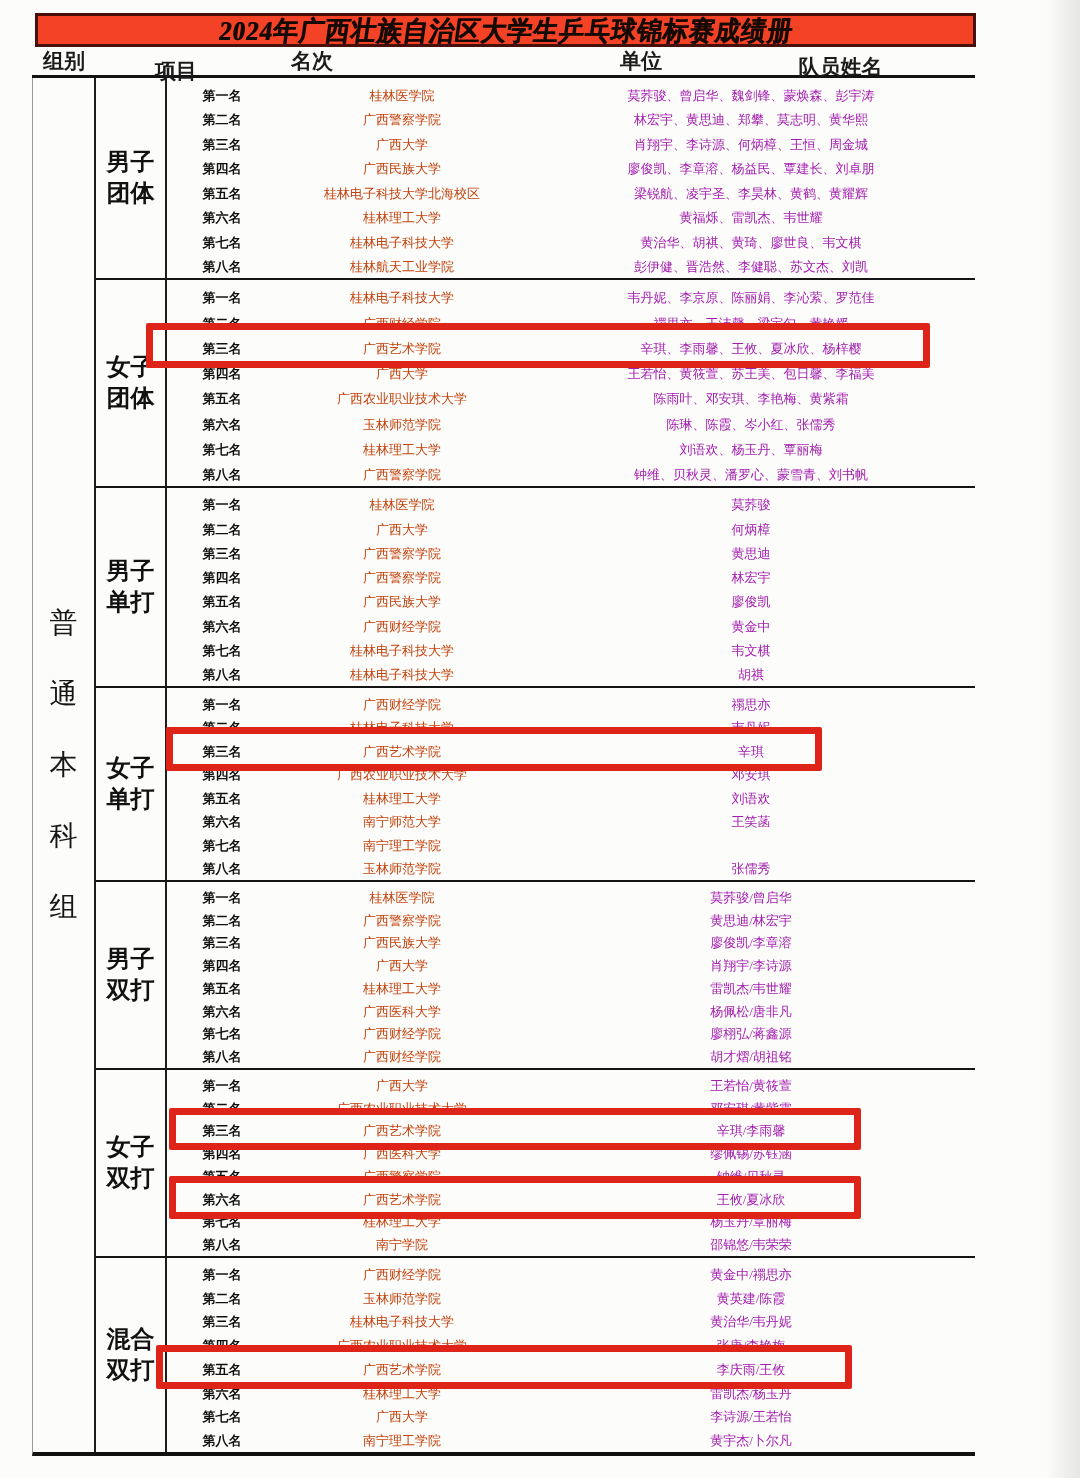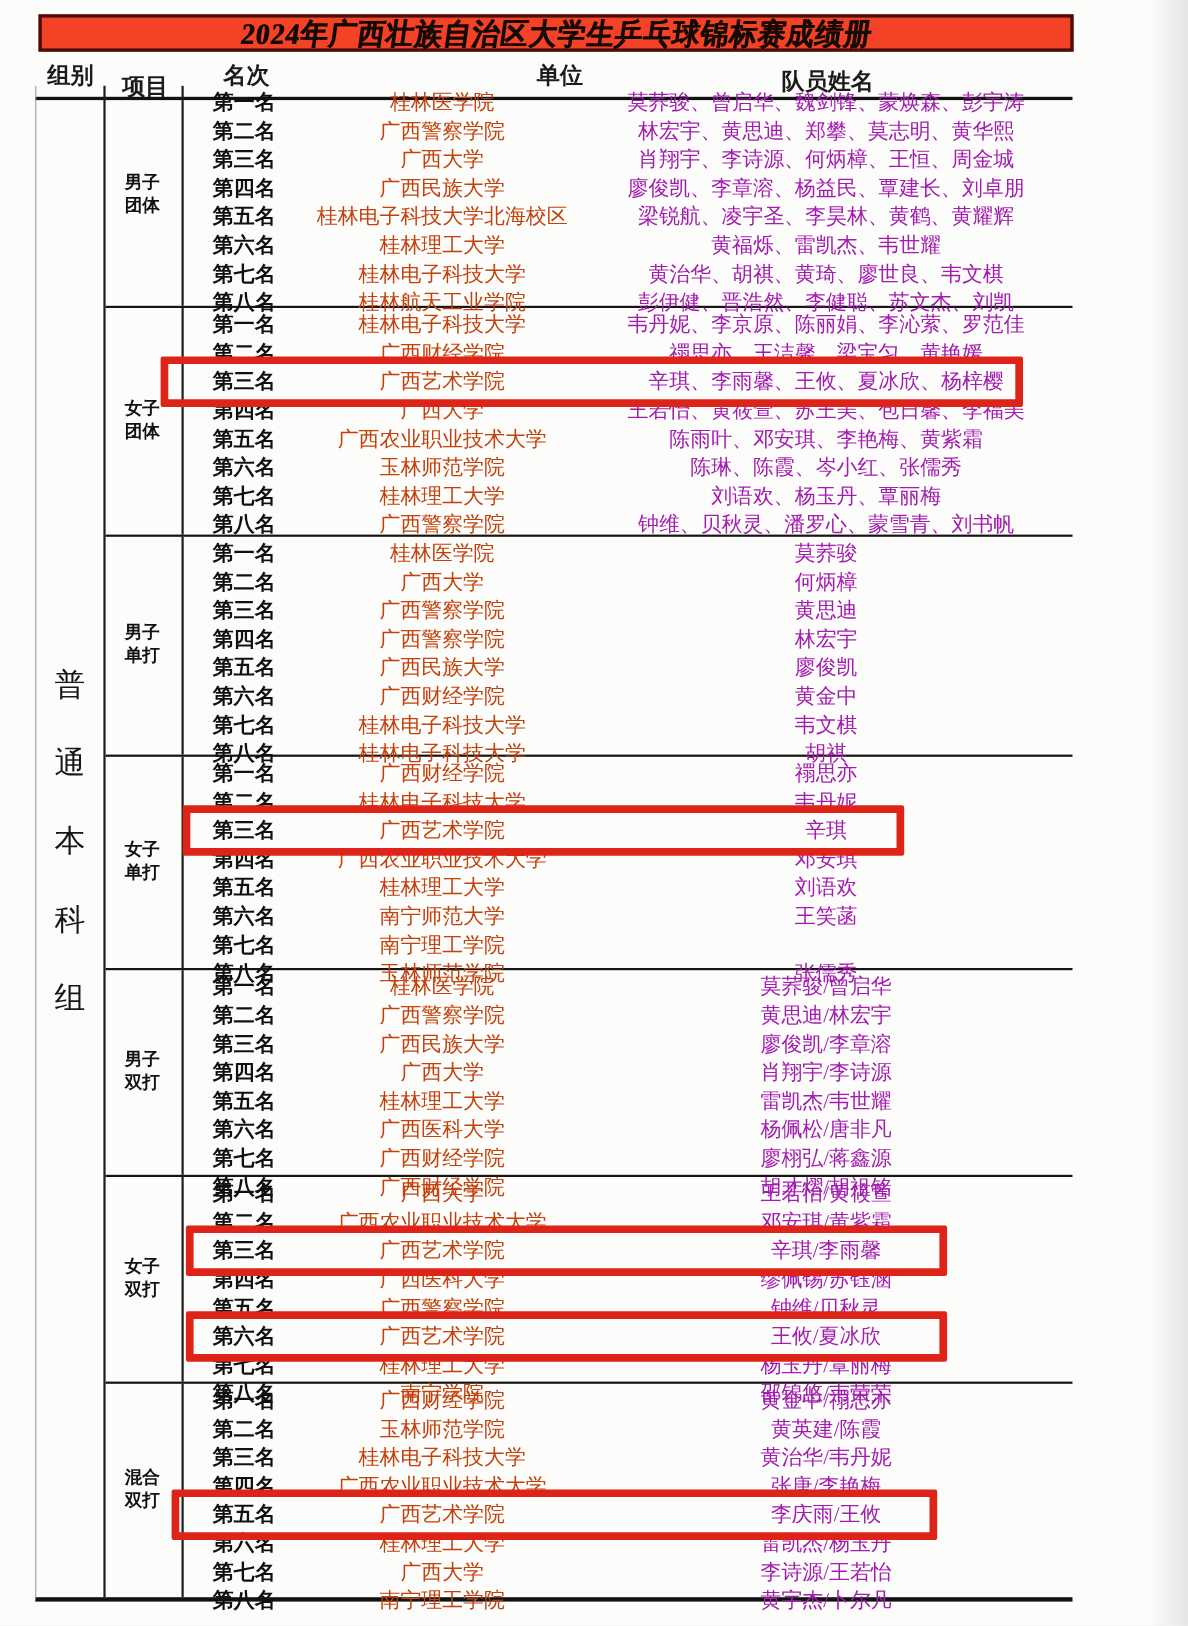--- a/index.html
+++ b/index.html
@@ -16,23 +16,23 @@
     border:3px solid #47100a;
     display:flex;align-items:center;justify-content:center;
   }
   .title-text{
     font-size:25px;font-weight:bold;color:#150903;white-space:nowrap;
     transform:skewX(-8deg) scaleY(1.08);
     letter-spacing:1px;text-shadow:0.7px 0 0 #150903;
   }
   
   .thead{
-    position:absolute;left:32px;top:47px;width:943px;height:44px;
+    position:absolute;left:32px;top:47px;width:943px;height:31px;
     border-bottom:3px solid #121212;
-    display:flex;align-items:center;font-weight:bold;font-size:21px;
+    display:flex;align-items:center;font-weight:bold;font-size:21px;gap:44px;
   }
   .h-group{width:64px;text-align:center;}
   .h-event{width:72px;text-align:center;margin-top:20px;}
   .h-rank{width:112px;text-align:center;}
   .h-unit{width:250px;text-align:right;}
   .h-players{flex:1;text-align:center;margin-top:12px;}
   
   .tbody{
     position:absolute;left:32px;top:78px;width:943px;
     display:flex;
@@ -53,25 +53,25 @@
   .sec-2{height:200px;}
   .sec-3{height:194px;}
   .sec-4{height:188px;}
   .sec-5{height:188px;}
   .sec-6{height:196px;}
   .event-col{
     width:71px;border-right:2px solid #1d1d1d;
     display:flex;align-items:center;justify-content:center;
   }
   .event-label{
-    font-size:16px;font-weight:bold;width:2.15em;
-    line-height:1.3;color:#111;
+    font-size:24px;font-weight:bold;width:2.15em;
+    text-align:center;line-height:1.3;color:#111;
   }
   .rows{flex:1;display:flex;flex-direction:column;padding:2px 0;}
-  .t-row{flex:1;display:flex;align-items:flex-end;position:relative;font-size:19px;}
+  .t-row{flex:1;display:flex;align-items:flex-end;position:relative;font-size:13px;}
   .c-rank{width:110px;text-align:center;font-weight:bold;color:#101010;}
   .c-unit{width:250px;text-align:center;color:#c2410c;}
   .c-players{flex:1;text-align:center;color:#a21caf;}
   
   .hl-box{
     position:absolute;top:-10px;bottom:-10px;
     border:7px solid var(--hl,#de2418);border-radius:2px;
     z-index:4;pointer-events:none;
   }
   .sec-1 .hl-box{left:-21px;right:45px;}

